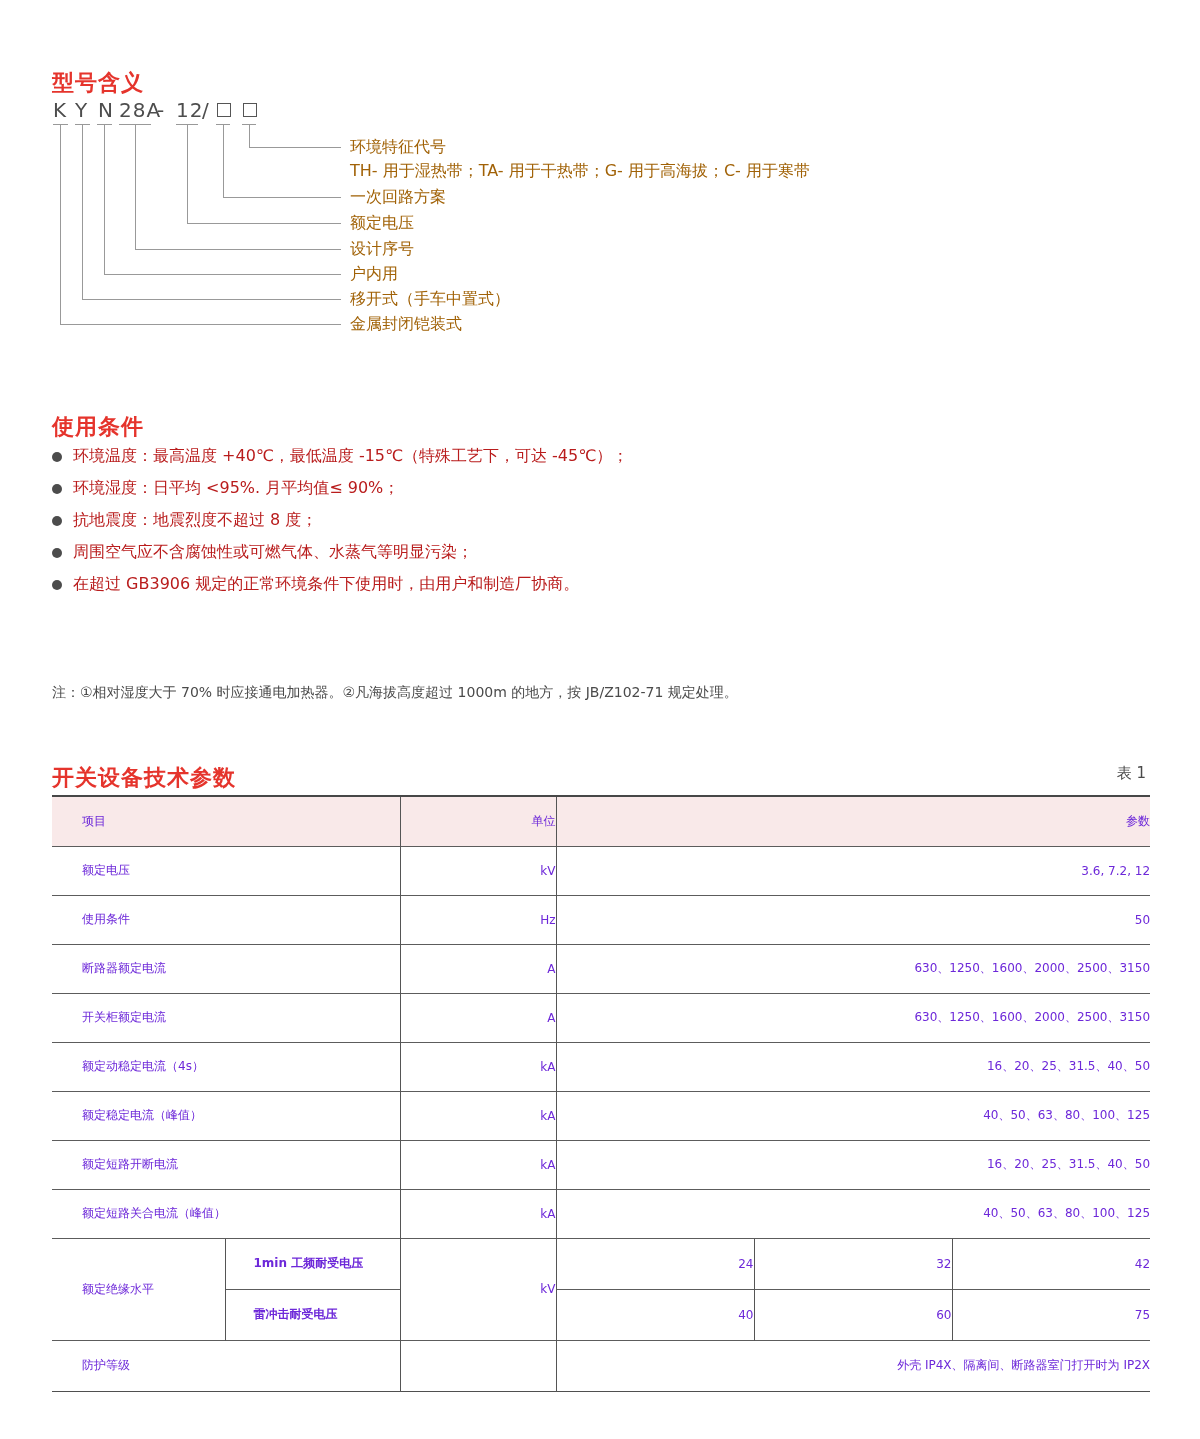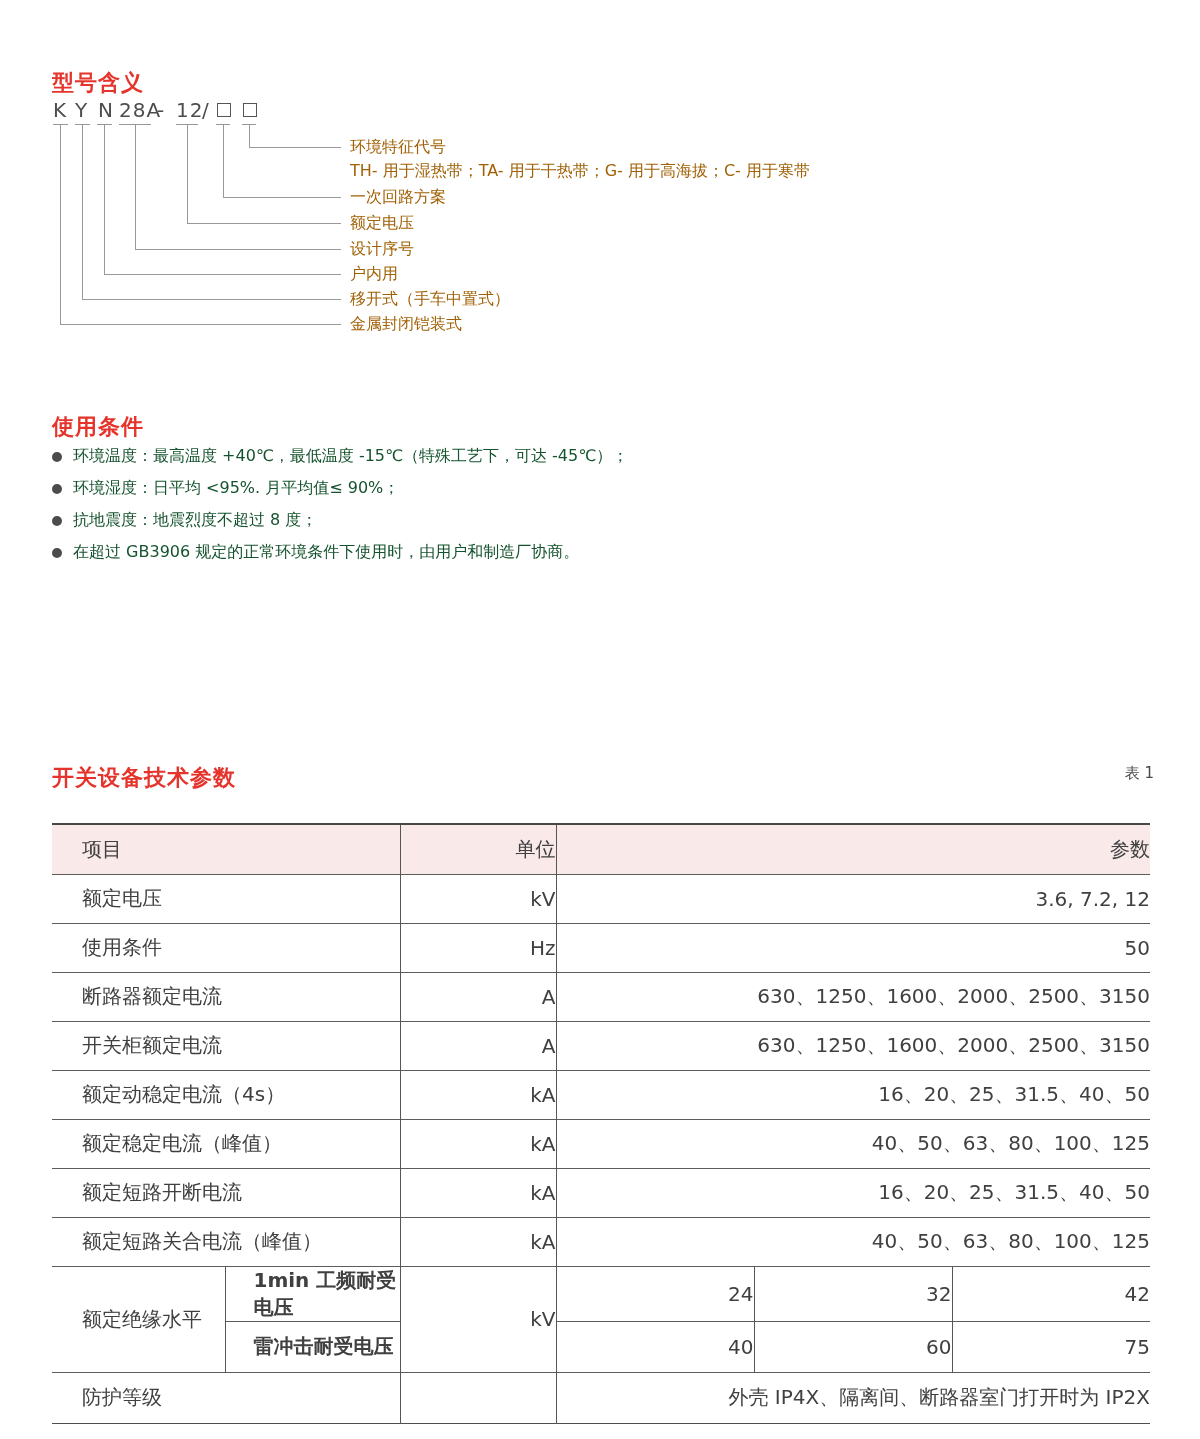--- a/index.html
+++ b/index.html
@@ -8,27 +8,27 @@
   .sec-title{position:absolute;left:52px;font-size:22px;font-weight:bold;color:#e5342c;letter-spacing:1px;}
   
   .diagram{position:absolute;left:0;top:0;width:1200px;height:370px;}
   .code-part{position:absolute;top:98px;font-size:20px;color:#4d4d4d;letter-spacing:1px;white-space:nowrap;}
   .ph-box{position:absolute;top:103px;width:12px;height:12px;border:1.5px solid #555;background:#fff;}
   .tick{position:absolute;top:124px;height:1px;background:#999;}
   .conn{position:absolute;border-left:1px solid #999;border-bottom:1px solid #999;}
   .dlabel{position:absolute;left:350px;font-size:16px;color:#a16207;line-height:20px;white-space:nowrap;}
   
   .conditions{position:absolute;left:52px;top:440px;width:1100px;margin:0;padding:0;list-style:none;}
-  .conditions li{height:32.2px;display:flex;align-items:center;font-size:16px;color:#14532d;}
+  .conditions li{height:32.2px;display:flex;align-items:center;font-size:16px;color:#b91c1c;}
   .dot{flex:0 0 auto;width:10px;height:10px;border-radius:50%;background:#4c4c4c;margin-right:11px;margin-top:1px;}
   .note{position:absolute;left:52px;top:670px;font-size:14px;color:#4a4a4a;}
-  .tbl-note{position:absolute;left:56px;top:764px;width:1098px;text-align:right;font-size:15px;color:#4a4a4a;}
+  .tbl-note{position:absolute;left:48px;top:764px;width:1098px;text-align:right;font-size:15px;color:#4a4a4a;}
   
   .tbl-wrap{position:absolute;left:52px;top:795px;width:1098px;}
-  table{border-collapse:collapse;table-layout:fixed;width:1098px;font-size:20px;color:#404040;margin-top:28px;}
+  table{border-collapse:collapse;table-layout:fixed;width:1098px;font-size:12px;color:#6d28d9;}
   td,th{padding:0;font-weight:normal;vertical-align:middle;}
   tr.hrow{height:50px;}
   tr.drow{height:49px;}
   tr.srow{height:51px;}
   table{border-top:2px solid #474747;border-bottom:1px solid #4f4f4f;}
   tr+tr>td,tr+tr>th{border-top:1px solid #5c5c5c;}
   .vl{border-left:1px solid #555;}
   .vr{border-right:1px solid #555;}
   .hdr{background:#f9e9e9;}
   .c-item{text-align:left;padding-left:30px;}
@@ -90,24 +90,29 @@
     <li>
         <span class="dot"></span>
         <span>环境湿度：日平均 &lt;95%. 月平均值≤ 90%；</span>
       </li>
     <li>
         <span class="dot"></span>
         <span>抗地震度：地震烈度不超过 8 度；</span>
       </li>
     <li>
         <span class="dot"></span>
+        <span>周围空气应不含腐蚀性或可燃气体、水蒸气等明显污染；</span>
+      </li>
+    <li>
+        <span class="dot"></span>
         <span>在超过 GB3906 规定的正常环境条件下使用时，由用户和制造厂协商。</span>
       </li>
   </ul>
 
+  <p class="note">注：①相对湿度大于 70% 时应接通电加热器。②凡海拔高度超过 1000m 的地方，按 JB/Z102-71 规定处理。</p>
 
   <h2 class="sec-title" style="top:745px;">开关设备技术参数</h2>
   <div class="tbl-note">表 1</div>
 
   <div class="tbl-wrap">
     <table>
       <colgroup>
         <col style="width:173px">
           <col style="width:175px">
           <col style="width:156px">

